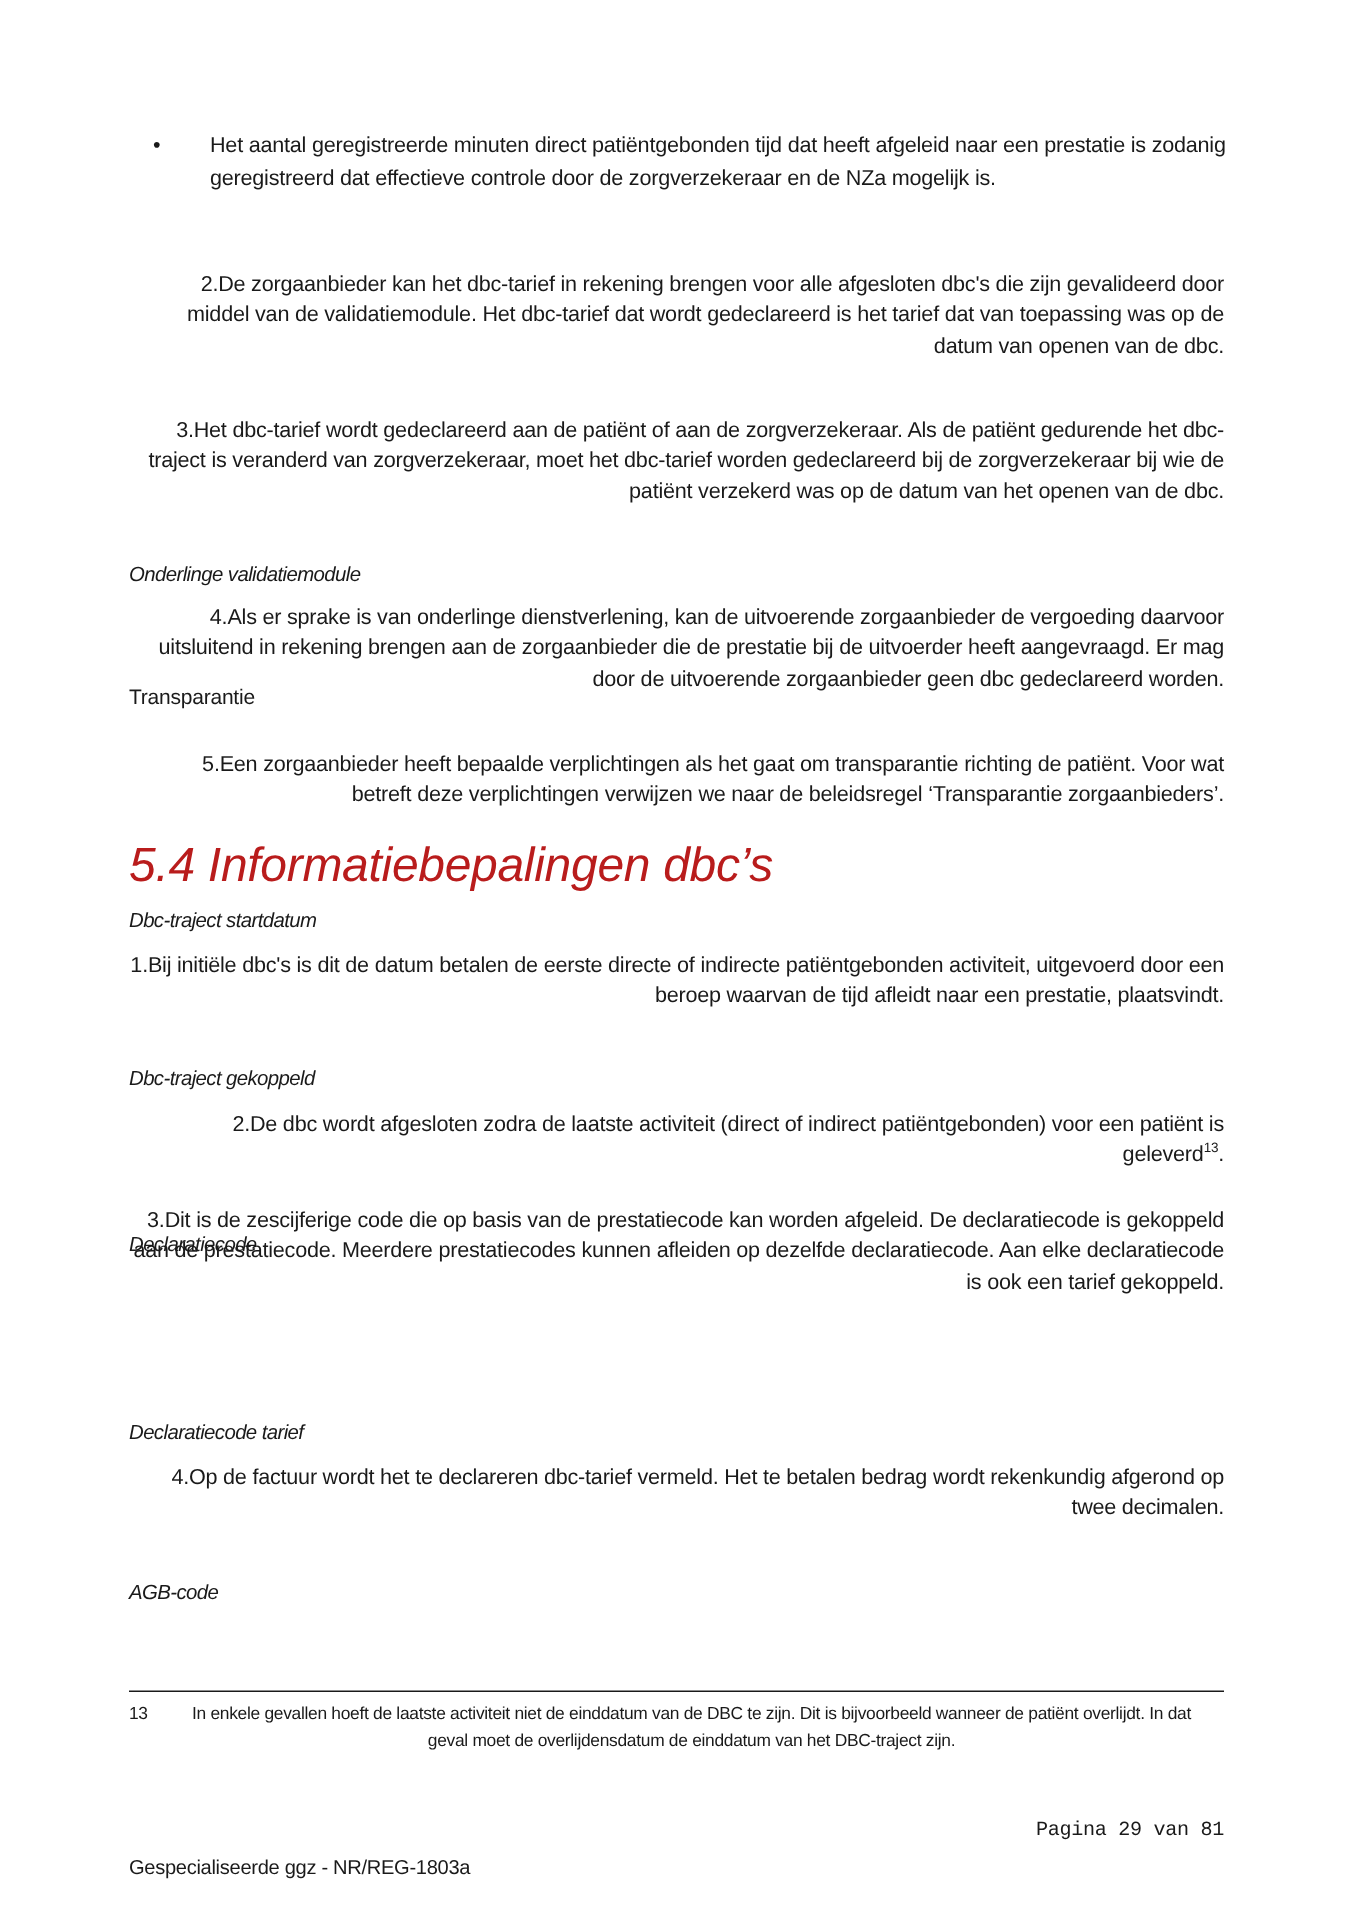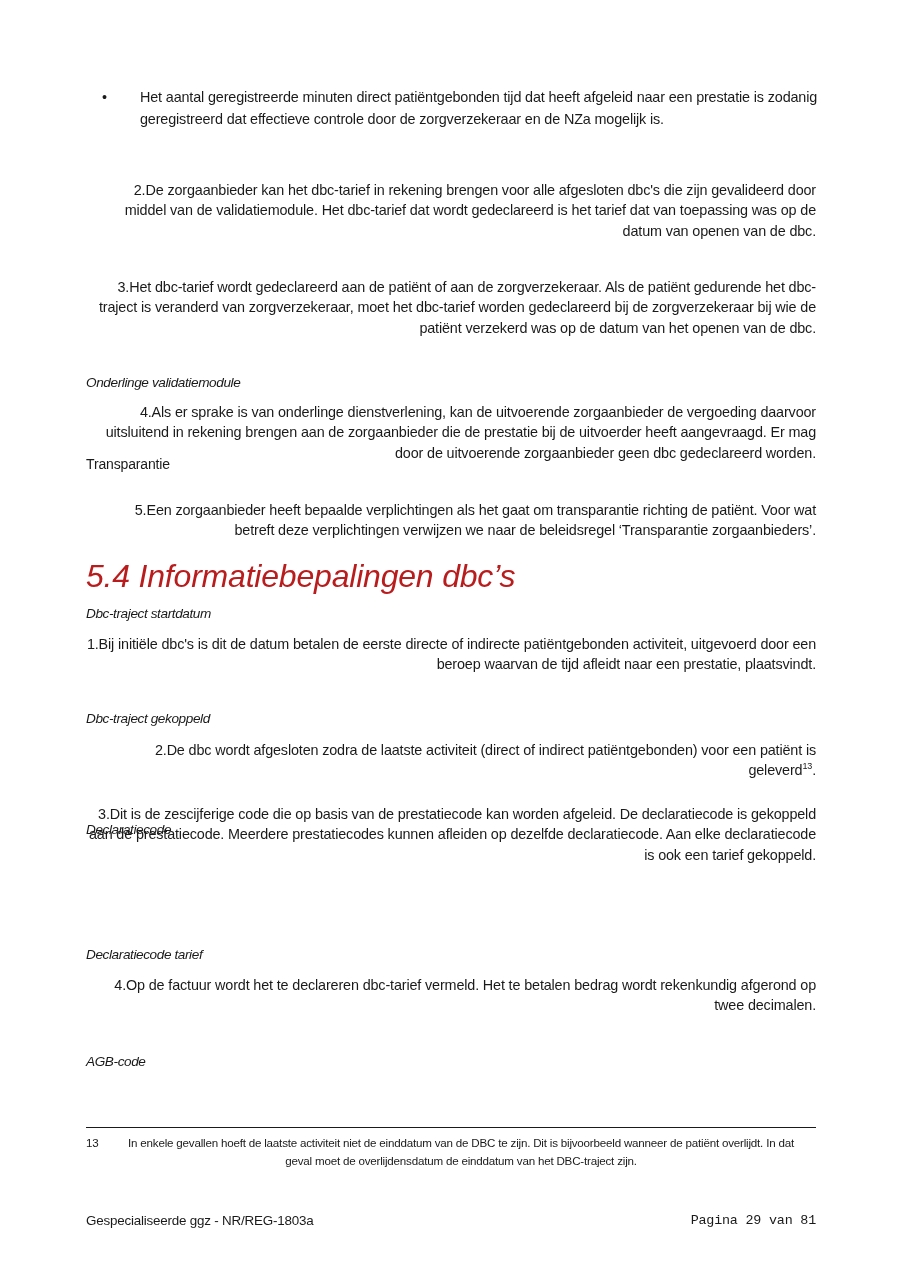--- a/index.html
+++ b/index.html
@@ -16,21 +16,21 @@
   .subhead { position: absolute; left: 0; font-size: 13.6px; font-style: italic; letter-spacing: -0.4px; }
   .plainhead { position: absolute; left: 0; font-size: 14px; letter-spacing: -0.15px; }
   .section-title { position: absolute; left: 0; font-size: 32px; font-weight: normal; letter-spacing: -0.2px; color: #b91c1c; margin: 0; font-style: italic; }
   .num { display: inline-block; width: 26px; }
   .sup { font-size: 9px; vertical-align: super; line-height: 0; }
   .fn-rule { position: absolute; left: 0; width: 730px; height: 0; border-top: 1.4px solid #1a1a1a; }
   .footnote { position: absolute; left: 0; width: 730px; font-size: 11.6px; line-height: 18px; letter-spacing: -0.2px; }
   .fn-num { position: absolute; left: 0; top: 0; }
   .fn-text { position: absolute; left: 30px; width: 690px; text-align: center; }
   .footer { position: absolute; left: 0; width: 730px; font-size: 13.4px; letter-spacing: -0.2px; }
-  .footer-left { position: absolute; left: 0; }
+  .footer-left { position: absolute; left: 0; margin-top: 24px; }
   .footer-right { position: absolute; right: 0; font-family: Liberation Mono, monospace; }
 </style>
 </head>
 <body>
 
 <div class="page">
 
   <div class="bullet-row" style="top:86px;">
     <span class="bullet-dot">•</span>
     <span class="bullet-text">Het aantal geregistreerde minuten direct patiëntgebonden tijd dat heeft afgeleid naar een prestatie is zodanig geregistreerd dat effectieve controle door de zorgverzekeraar en de NZa mogelijk is.</span>

